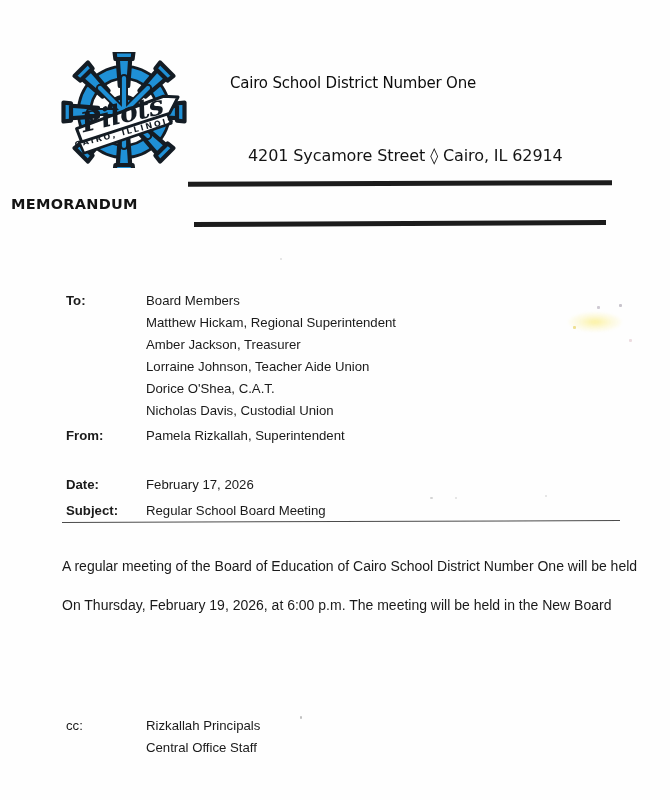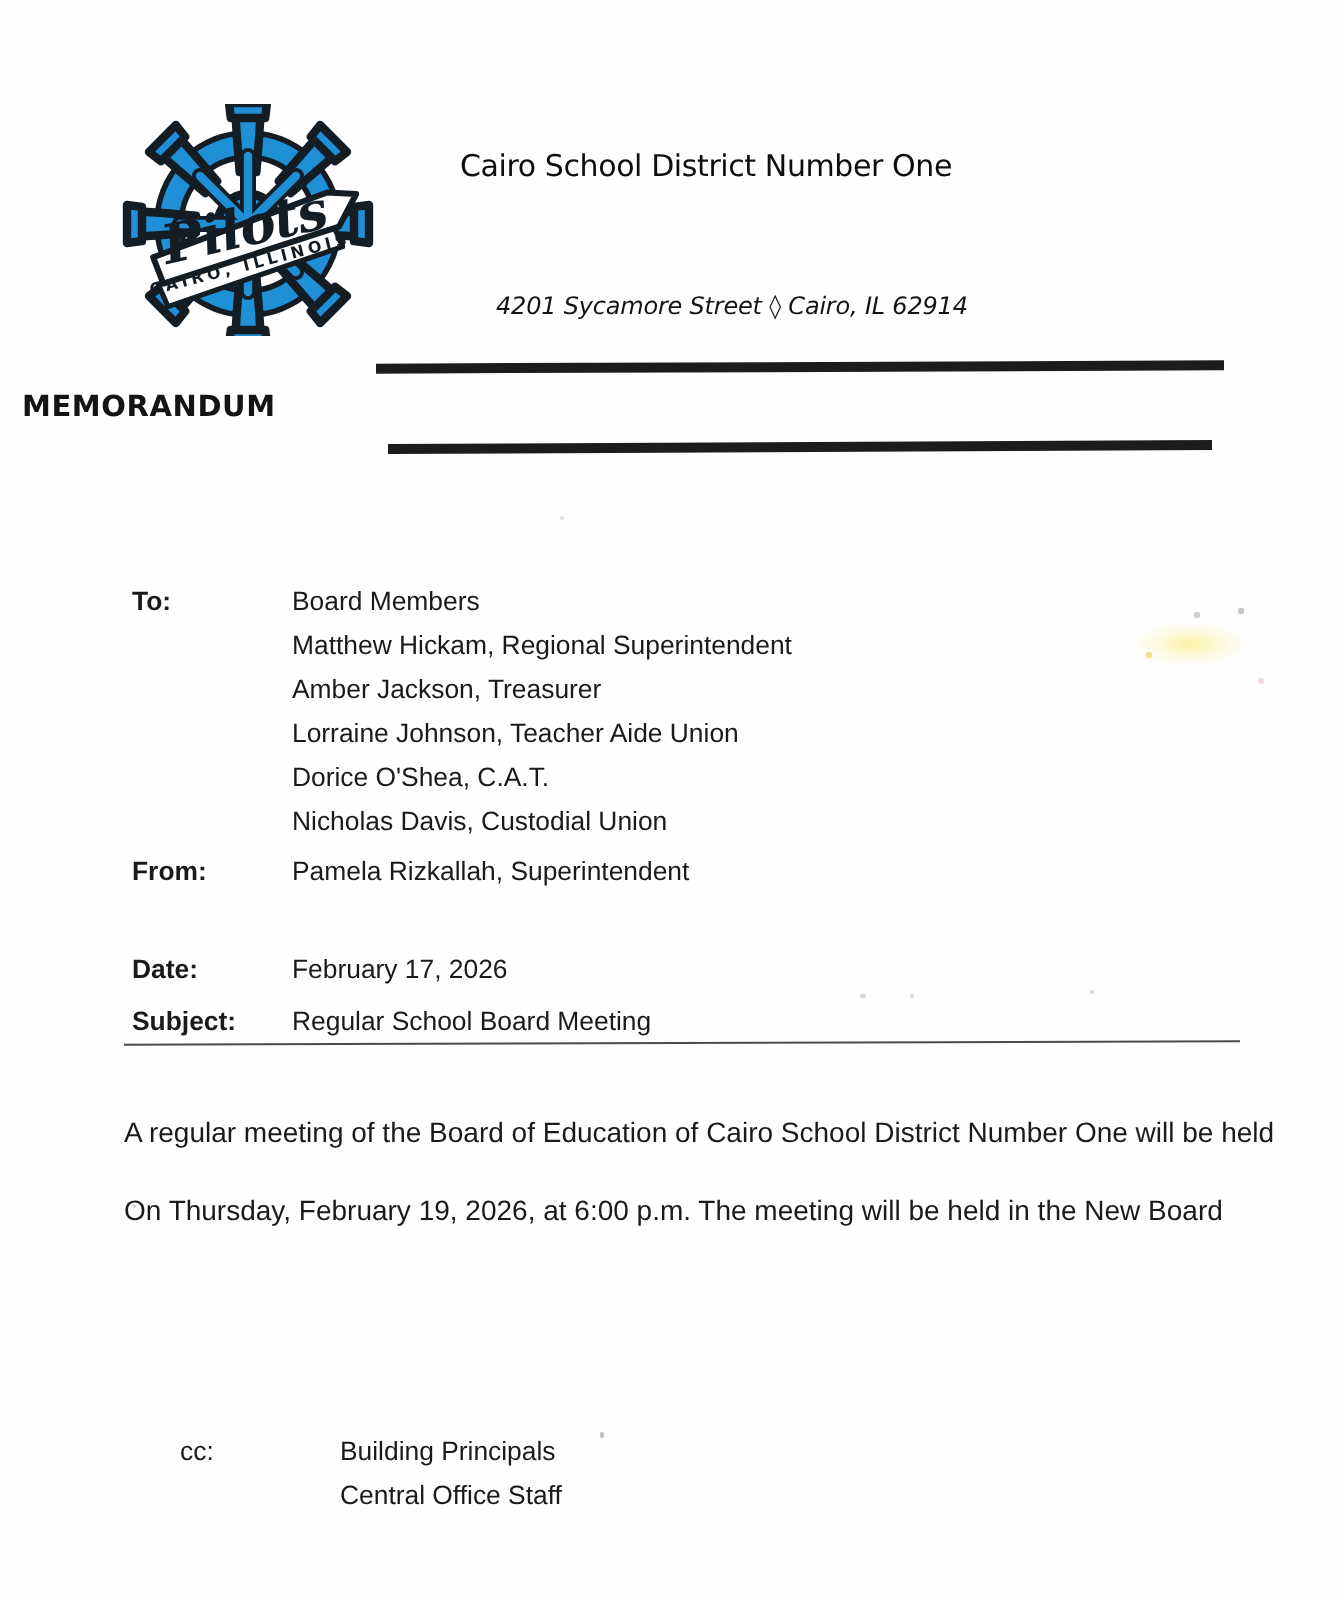--- a/index.html
+++ b/index.html
@@ -64,26 +64,25 @@
     font-size: 15px;
     font-weight: 400;
     letter-spacing: -0.2px;
     color: #0d0d0d;
     white-space: nowrap;
   }
   #district-address {
     position: absolute;
     left: 248px; top: 146px;
     font-family: "DejaVu Sans", sans-serif;
-    font-size: 12px;
+    font-size: 16px;
     font-weight: 400;
     letter-spacing: -0.1px;
     color: #141414;
     white-space: nowrap;
-    font-style: italic;
   }
 
   
   .rule-thick {
     position: absolute;
     height: 5px;
     background: #1c1c1c;
   }
   #rule-top    { left: 188px; top: 181px; width: 424px; transform: rotate(-0.22deg); }
   #rule-bottom { left: 194px; top: 221px; width: 412px; transform: rotate(-0.28deg); }
@@ -142,21 +141,21 @@
     width: 560px;
     font-size: 14px;
     color: #1a1a1a;
   }
   #body-text div {
     margin-bottom: 23px;
     white-space: nowrap;
   }
 
   
-  #row-cc { top: 715px; margin-left: 24px; }
+  #row-cc { top: 715px; }
   #row-cc .field-label { font-weight: 400; }
 </style>
 </head>
 <body>
 
 <div id="page">
 
   <div class="artifact" id="smudge-yellow"></div>
   <div class="artifact" id="speck-a"></div>
   <div class="artifact" id="speck-b"></div>
@@ -276,18 +275,18 @@
 
   <div id="rule-subject"></div>
 
   <div id="body-text">
     <div>A regular meeting of the Board of Education of Cairo School District Number One will be held</div>
     <div>On Thursday, February 19, 2026, at 6:00 p.m.  The meeting will be held in the New Board</div>
   </div>
 
   <div class="field-row" id="row-cc">
     <span class="field-label">cc:</span><span class="field-values">
-      <div>Building Principals</div>
+      <div>Rizkallah Principals</div>
       <div>Central Office Staff</div>
     </span>
   </div>
 
 </div>
 
 </body></html>

